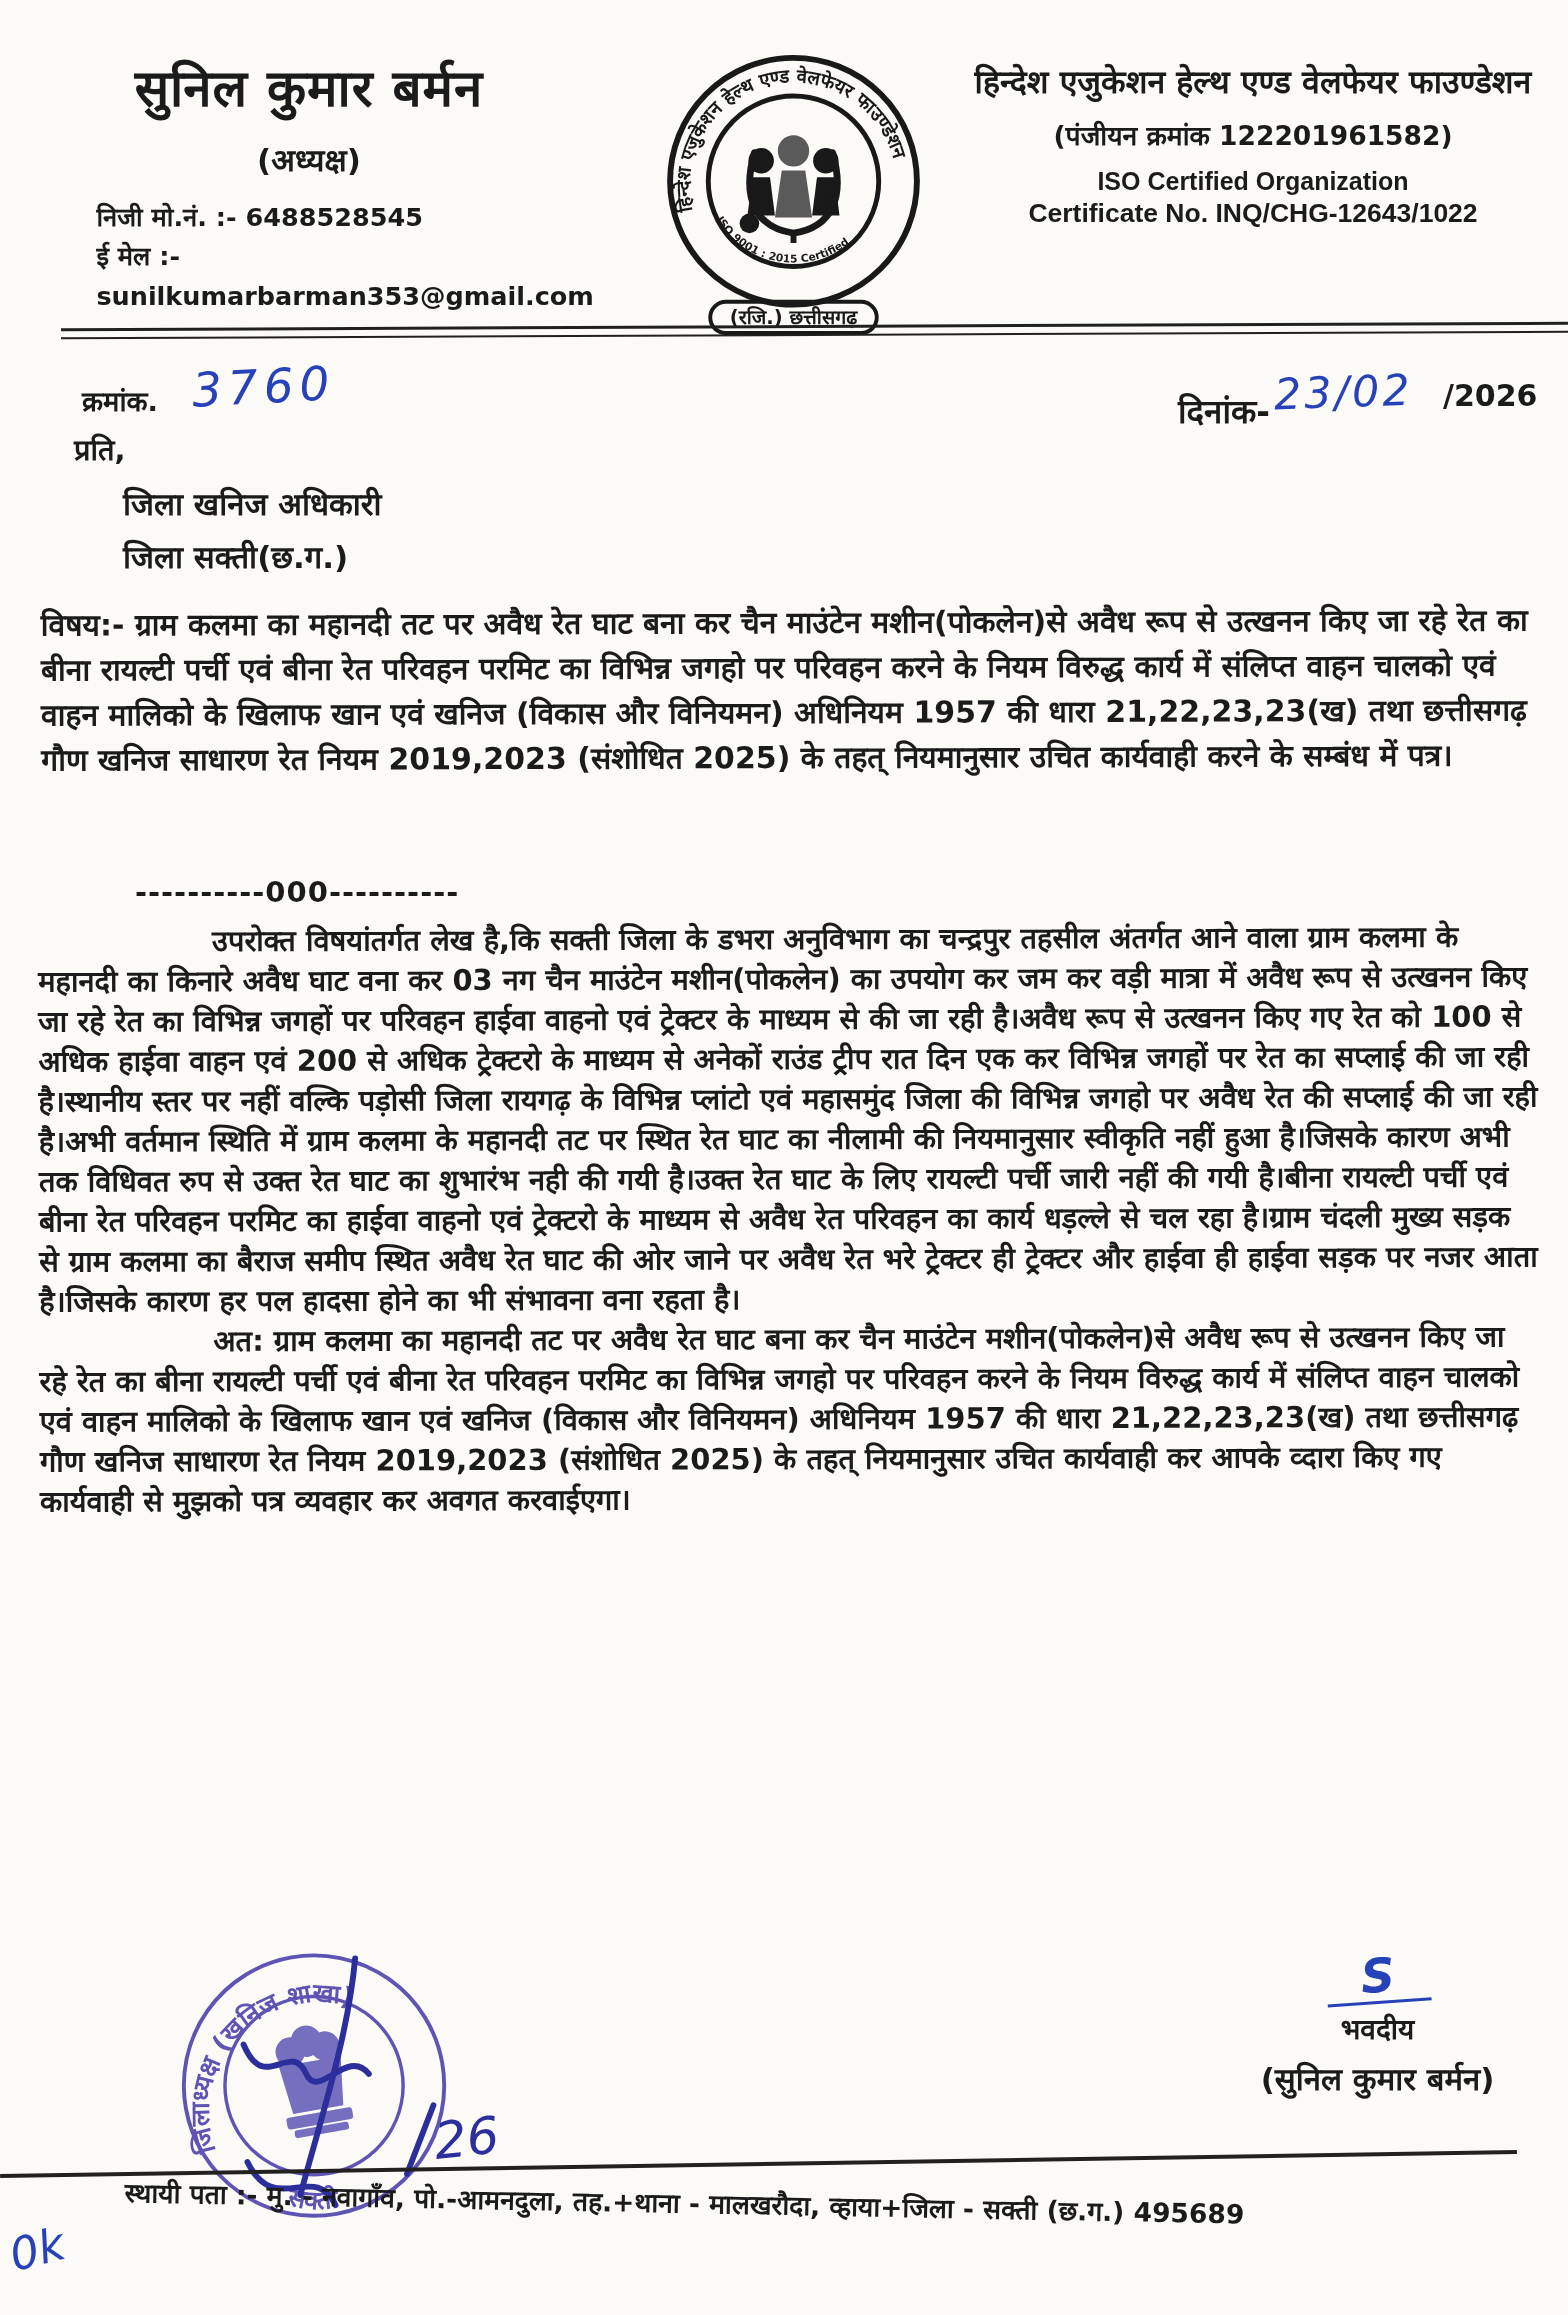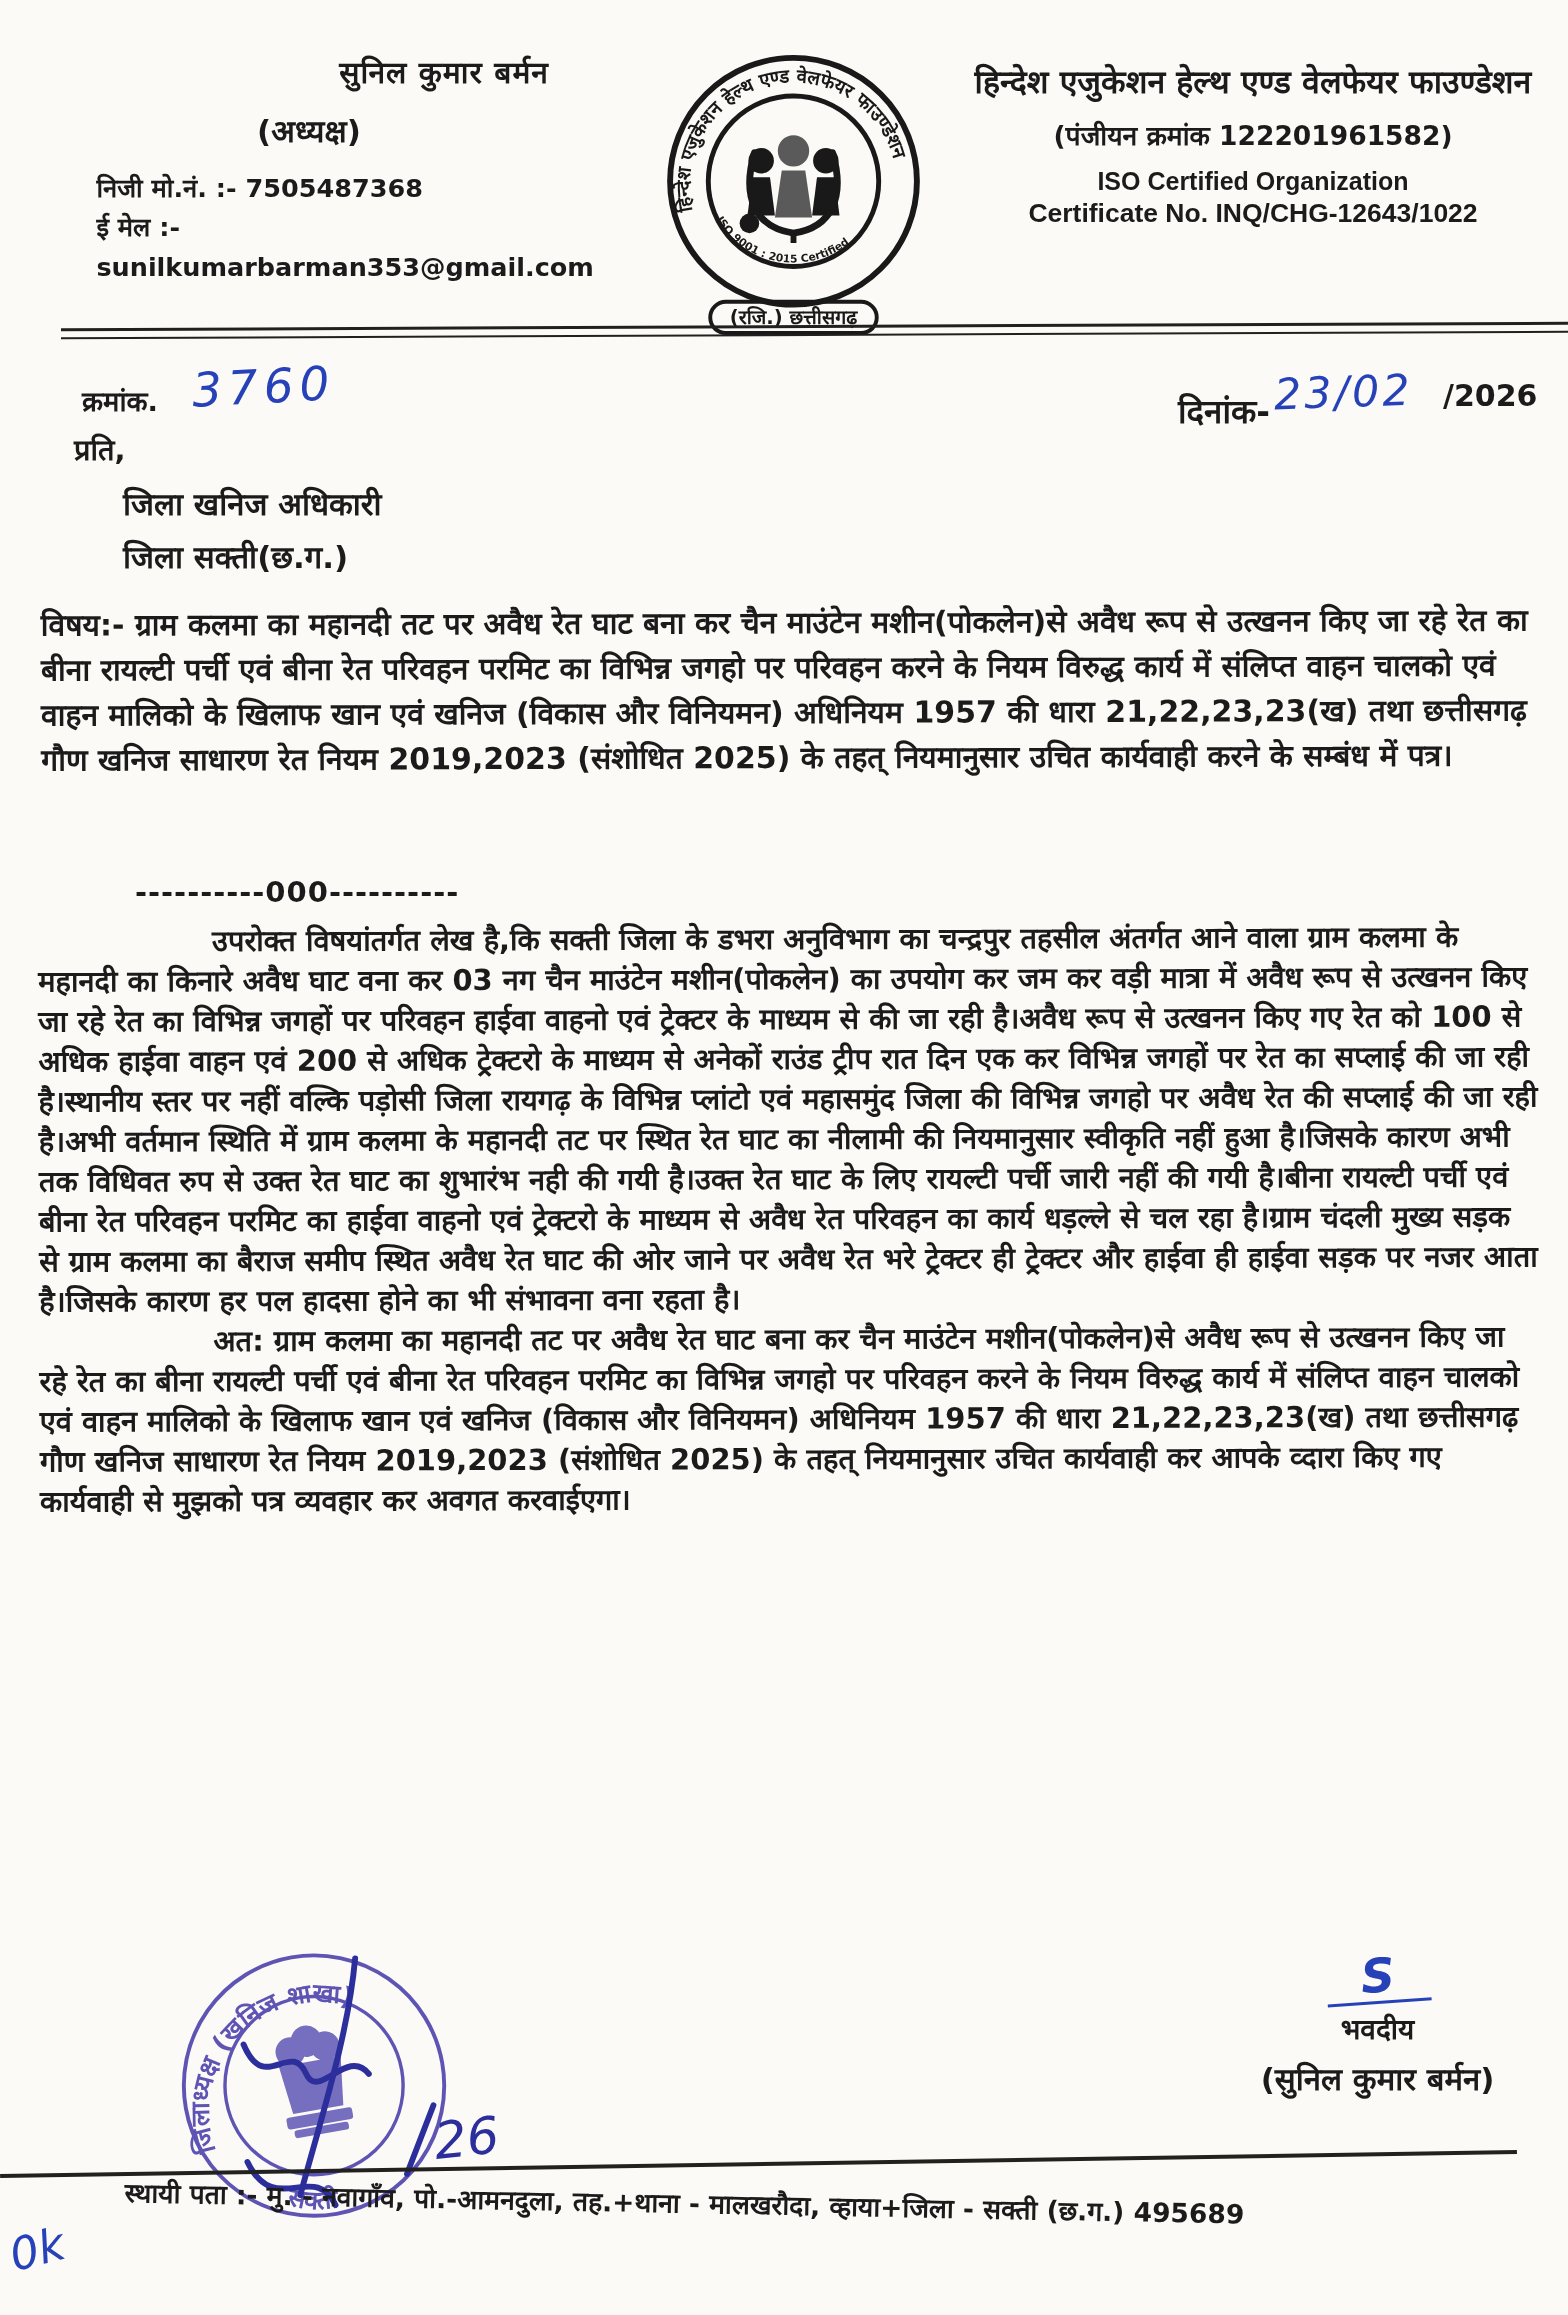--- a/index.html
+++ b/index.html
@@ -7,21 +7,21 @@
     position:relative;
     width:1568px;height:2315px;
     margin:0 auto;
     background:#fbfaf6;
     overflow:hidden;
     font-family:"DejaVu Sans","Liberation Sans",sans-serif;
     color:#1b1b1b;
   }
   
   .sender{position:absolute;left:69px;top:51px;width:480px;text-align:center;}
-  .sender-name{font-size:30px;font-weight:700;letter-spacing:1px;text-align:right;}
+  .sender-name{font-size:51px;font-weight:700;letter-spacing:1px;}
   .sender-title{font-size:31px;font-weight:700;margin-top:17px;}
   .sender-contacts{margin-top:17.6px;text-align:left;padding-left:27.4px;}
   .sender-contacts div{font-size:25.5px;font-weight:700;line-height:1.55;}
   .logo-wrap{position:absolute;left:659px;top:51px;width:269px;height:286px;}
   .org{position:absolute;left:949px;top:63px;width:608px;text-align:center;}
   .org-name{font-size:32px;font-weight:700;line-height:1.2;}
   .org-reg{font-size:26.5px;font-weight:700;margin-top:15.7px;}
   .org-iso1{font-size:25px;font-weight:700;margin-top:13.7px;font-family:"Liberation Sans","DejaVu Sans",sans-serif;}
   .org-iso2{font-size:26.5px;font-weight:700;margin-top:2px;font-family:"Liberation Sans","DejaVu Sans",sans-serif;}
   .head-rule{
@@ -92,21 +92,21 @@
 </style>
 </head>
 <body>
 
 <div class="page">
 
   <div class="sender">
     <div class="sender-name">सुनिल कुमार बर्मन</div>
     <div class="sender-title">(अध्यक्ष)</div>
     <div class="sender-contacts">
-      <div>निजी मो.नं. :- 7505487368</div>
+      <div>निजी मो.नं. :- 6488528545</div>
       <div>ई मेल :- sunilkumarbarman353@gmail.com</div>
     </div>
   </div>
 
   <div class="logo-wrap">
     <svg width="269" height="286" viewBox="0 0 274 292">
       <circle cx="137" cy="133" r="126" fill="none" stroke="#191919" stroke-width="6"></circle>
       <circle cx="137" cy="133" r="87" fill="none" stroke="#191919" stroke-width="5"></circle>
       <defs>
         <path id="logoRing" d="M 34 163 A 106 106 0 1 1 240 163"></path>

